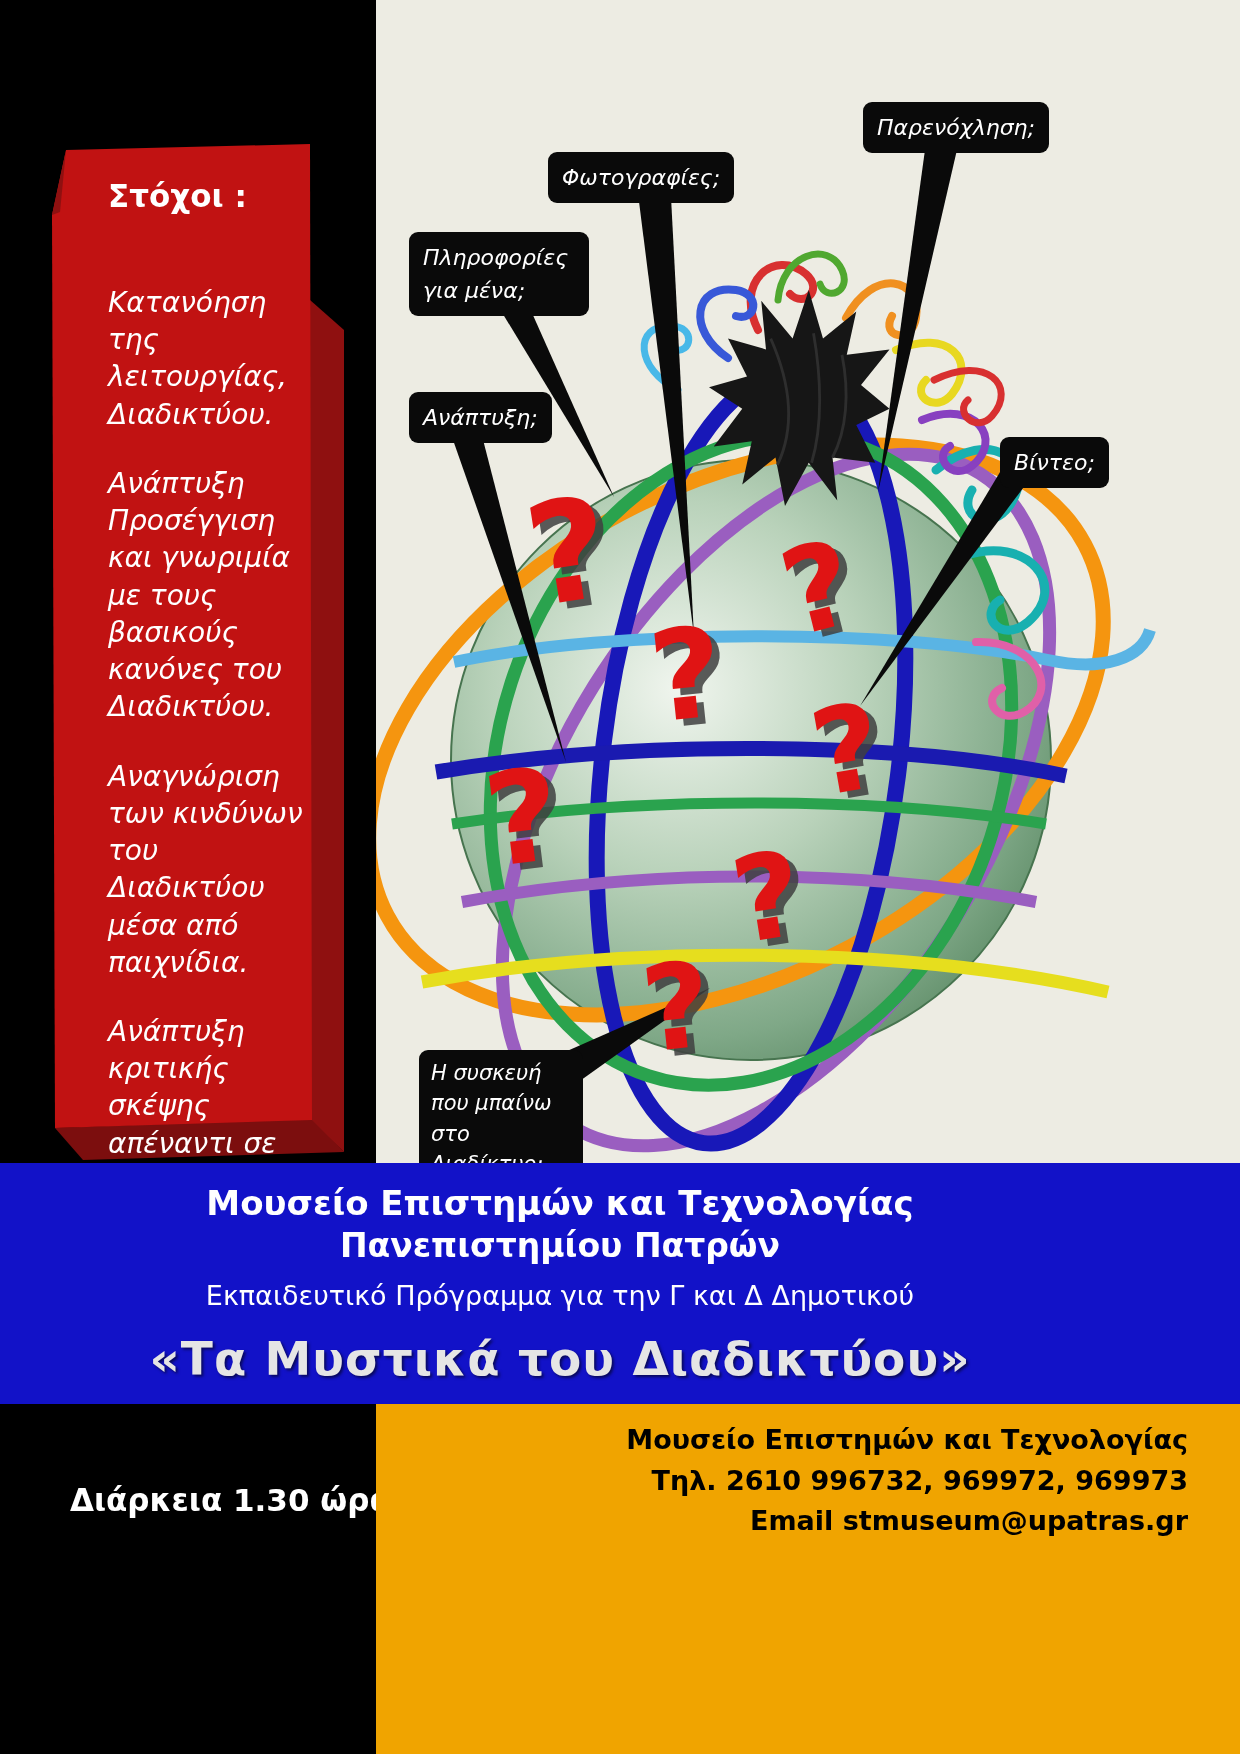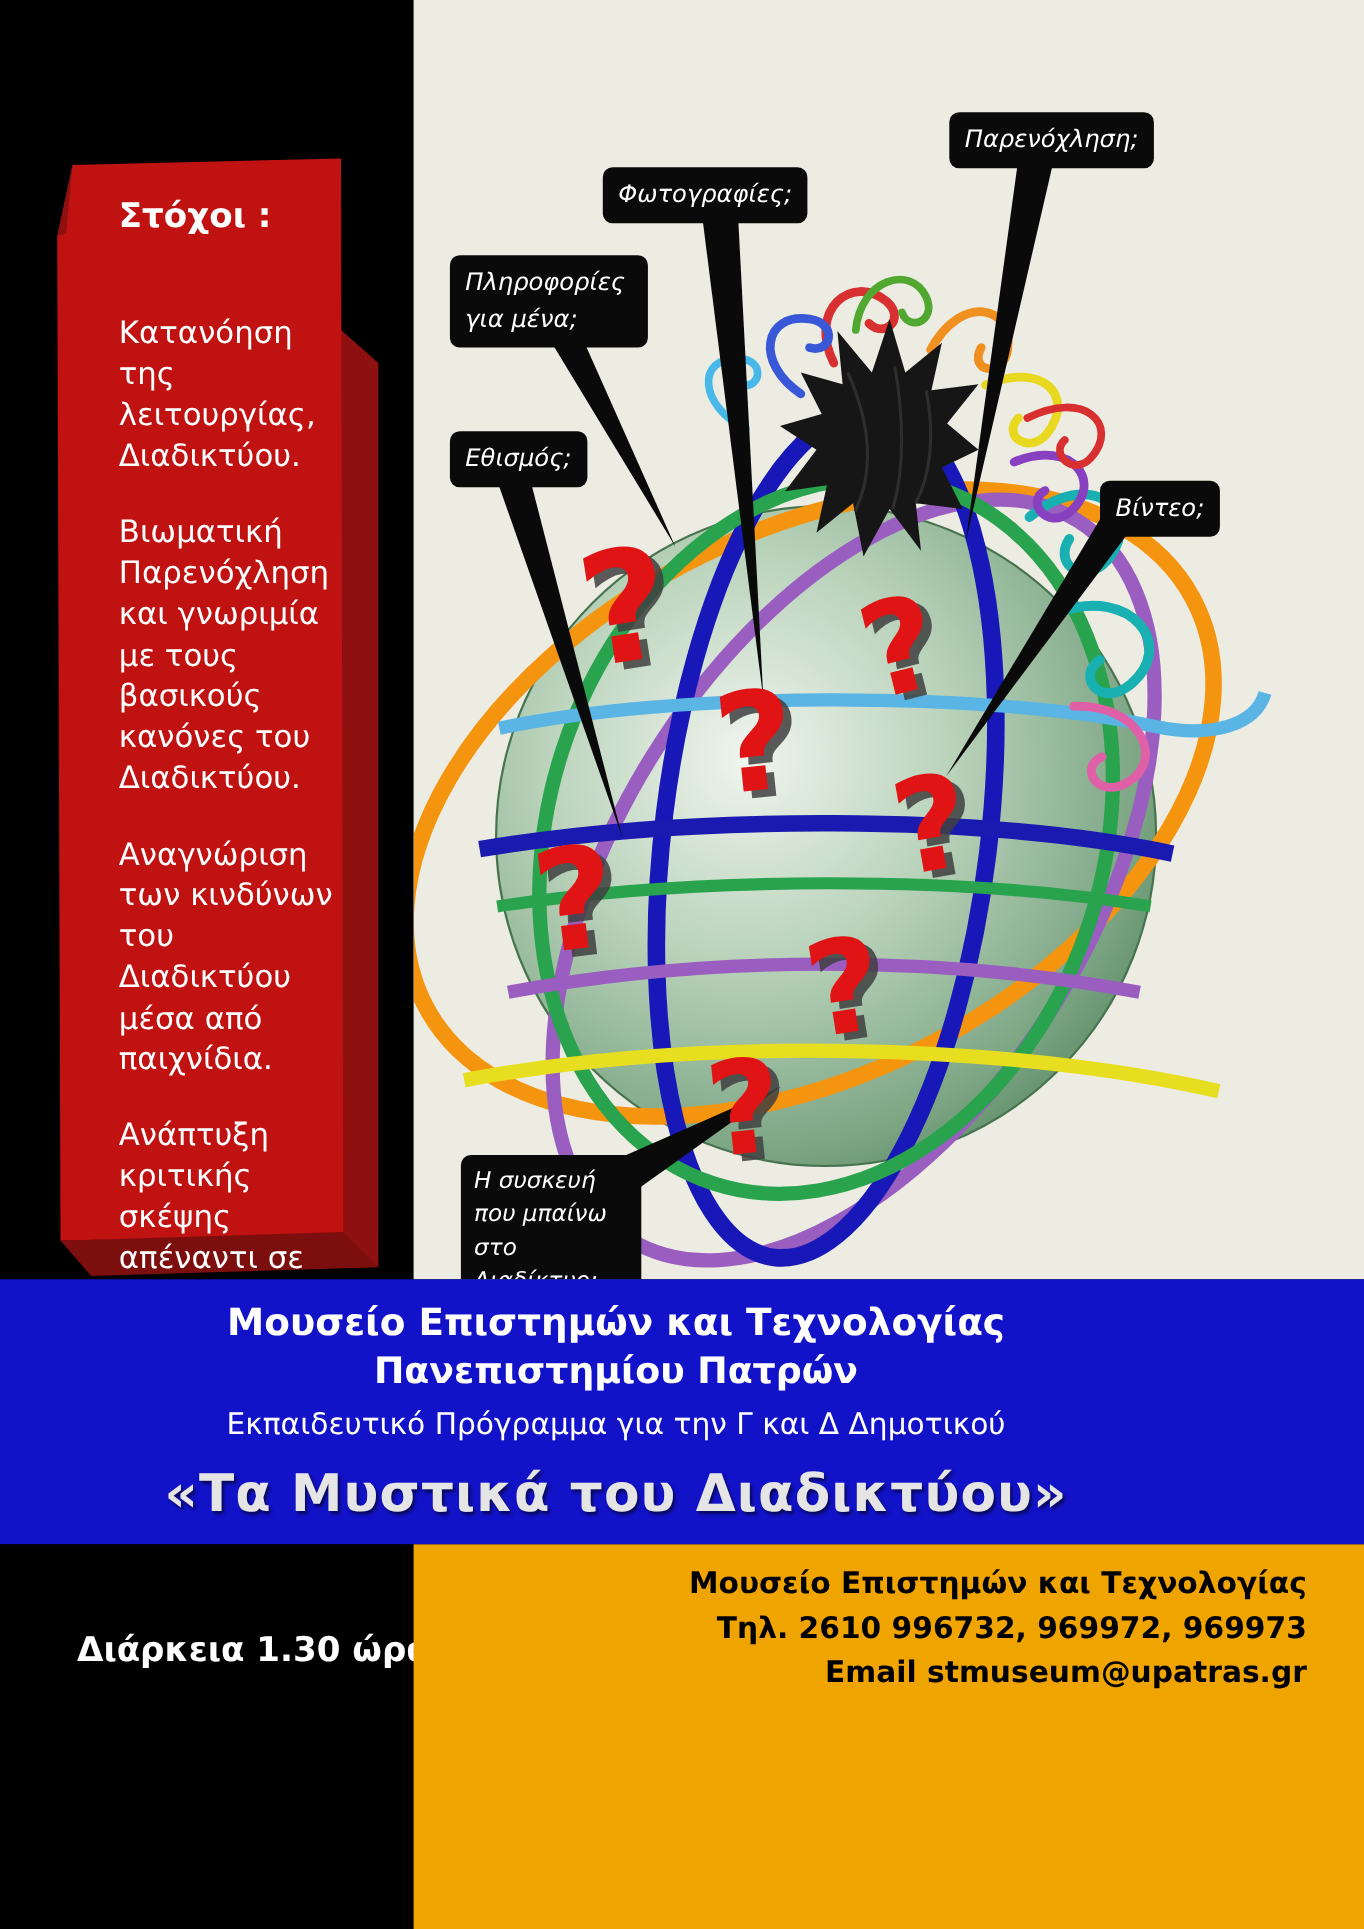--- a/index.html
+++ b/index.html
@@ -7,21 +7,21 @@
     width:1240px;height:1754px;position:relative;overflow:hidden;
     background:#000;
     font-family:"DejaVu Sans","Liberation Sans",sans-serif;
   }
   
   .top-section{position:absolute;left:0;top:0;width:1240px;height:1163px;}
   .left-panel{position:absolute;left:0;top:0;width:376px;height:1163px;background:#000;}
   .ribbon-svg{position:absolute;left:0;top:0;width:376px;height:1163px;}
   .goals-text{position:absolute;top:178px;left:108px;width:202px;color:#ffffff;}
   .goals-title{font-size:31px;font-weight:bold;margin:0 0 70px 0;}
-  .goal-item{font-size:28px;line-height:1.33;margin:0 0 32px 0;}
+  .goal-item{font-size:28px;line-height:1.33;margin:0 0 32px 0;font-style:italic;}
 
   .illustration{position:absolute;left:376px;top:0;width:864px;height:1163px;background:#edece3;overflow:hidden;}
   .globe-svg{position:absolute;left:0;top:0;}
 
   .callout{
     position:absolute;background:#0a0a0a;color:#ffffff;
     font-size:22px;line-height:1.5;padding:9px 14px;border-radius:9px;font-style:italic;
   }
   .callout.nowrap{white-space:nowrap;}
   .co-info{left:33px;top:232px;width:152px;}
@@ -66,21 +66,21 @@
   <div class="left-panel">
     <svg class="ribbon-svg" viewBox="0 0 376 1163" aria-hidden="true">
       <polygon points="55,1128 312,1118 344,1152 83,1160" fill="#7c0e0e"></polygon>
       <polygon points="310,300 344,330 344,1152 310,1118" fill="#8f1010"></polygon>
       <polygon points="66,150 310,144 312,1120 55,1128 52,215" fill="#c11212"></polygon>
       <polygon points="52,215 66,150 60,212" fill="#8f1010"></polygon>
     </svg>
     <div class="goals-text">
       <div class="goals-title">Στόχοι :</div>
       <p class="goal-item">Κατανόηση της λειτουργίας, Διαδικτύου.</p>
-      <p class="goal-item">Βιωματική Παρενόχληση και γνωριμία με τους βασικούς κανόνες του Διαδικτύου.</p>
+      <p class="goal-item">Ανάπτυξη Προσέγγιση και γνωριμία με τους βασικούς κανόνες του Διαδικτύου.</p>
       <p class="goal-item">Αναγνώριση των  κινδύνων του Διαδικτύου μέσα από παιχνίδια.</p>
       <p class="goal-item">Ανάπτυξη κριτικής σκέψης απέναντι σε κινδύνους.</p>
     </div>
   </div>
 
   <div class="illustration">
     <svg class="globe-svg" viewBox="0 0 864 1163" width="864" height="1163" aria-hidden="true">
       <defs>
         <radialGradient id="sphereGrad" cx="38%" cy="38%" r="78%">
           <stop offset="0%" stop-color="#f0f5ee"></stop>
@@ -162,21 +162,21 @@
         <g transform="translate(305,1048) rotate(-6)" font-size="118">
           <text class="qshadow" x="7" y="7">?</text>
           <text class="qred" x="0" y="0">?</text>
         </g>
       </g>
     </svg>
 
     <div class="callout co-harassment nowrap">Παρενόχληση;</div>
     <div class="callout co-photos nowrap">Φωτογραφίες;</div>
     <div class="callout co-info">Πληροφορίες για μένα;</div>
-    <div class="callout co-addiction nowrap">Εθισμός;</div>
+    <div class="callout co-addiction nowrap">Ανάπτυξη;</div>
     <div class="callout co-video nowrap">Βίντεο;</div>
     <div class="callout co-device">Η συσκευή που μπαίνω  στο Διαδίκτυο;</div>
   </div>
 </div>
 
 <div class="blue-band">
   <div class="band-line1">Μουσείο  Επιστημών και Τεχνολογίας</div>
   <div class="band-line2">Πανεπιστημίου Πατρών</div>
   <div class="band-line3">Εκπαιδευτικό Πρόγραμμα για την Γ και Δ Δημοτικού</div>
   <div class="band-title">«Τα Μυστικά του Διαδικτύου»</div>

